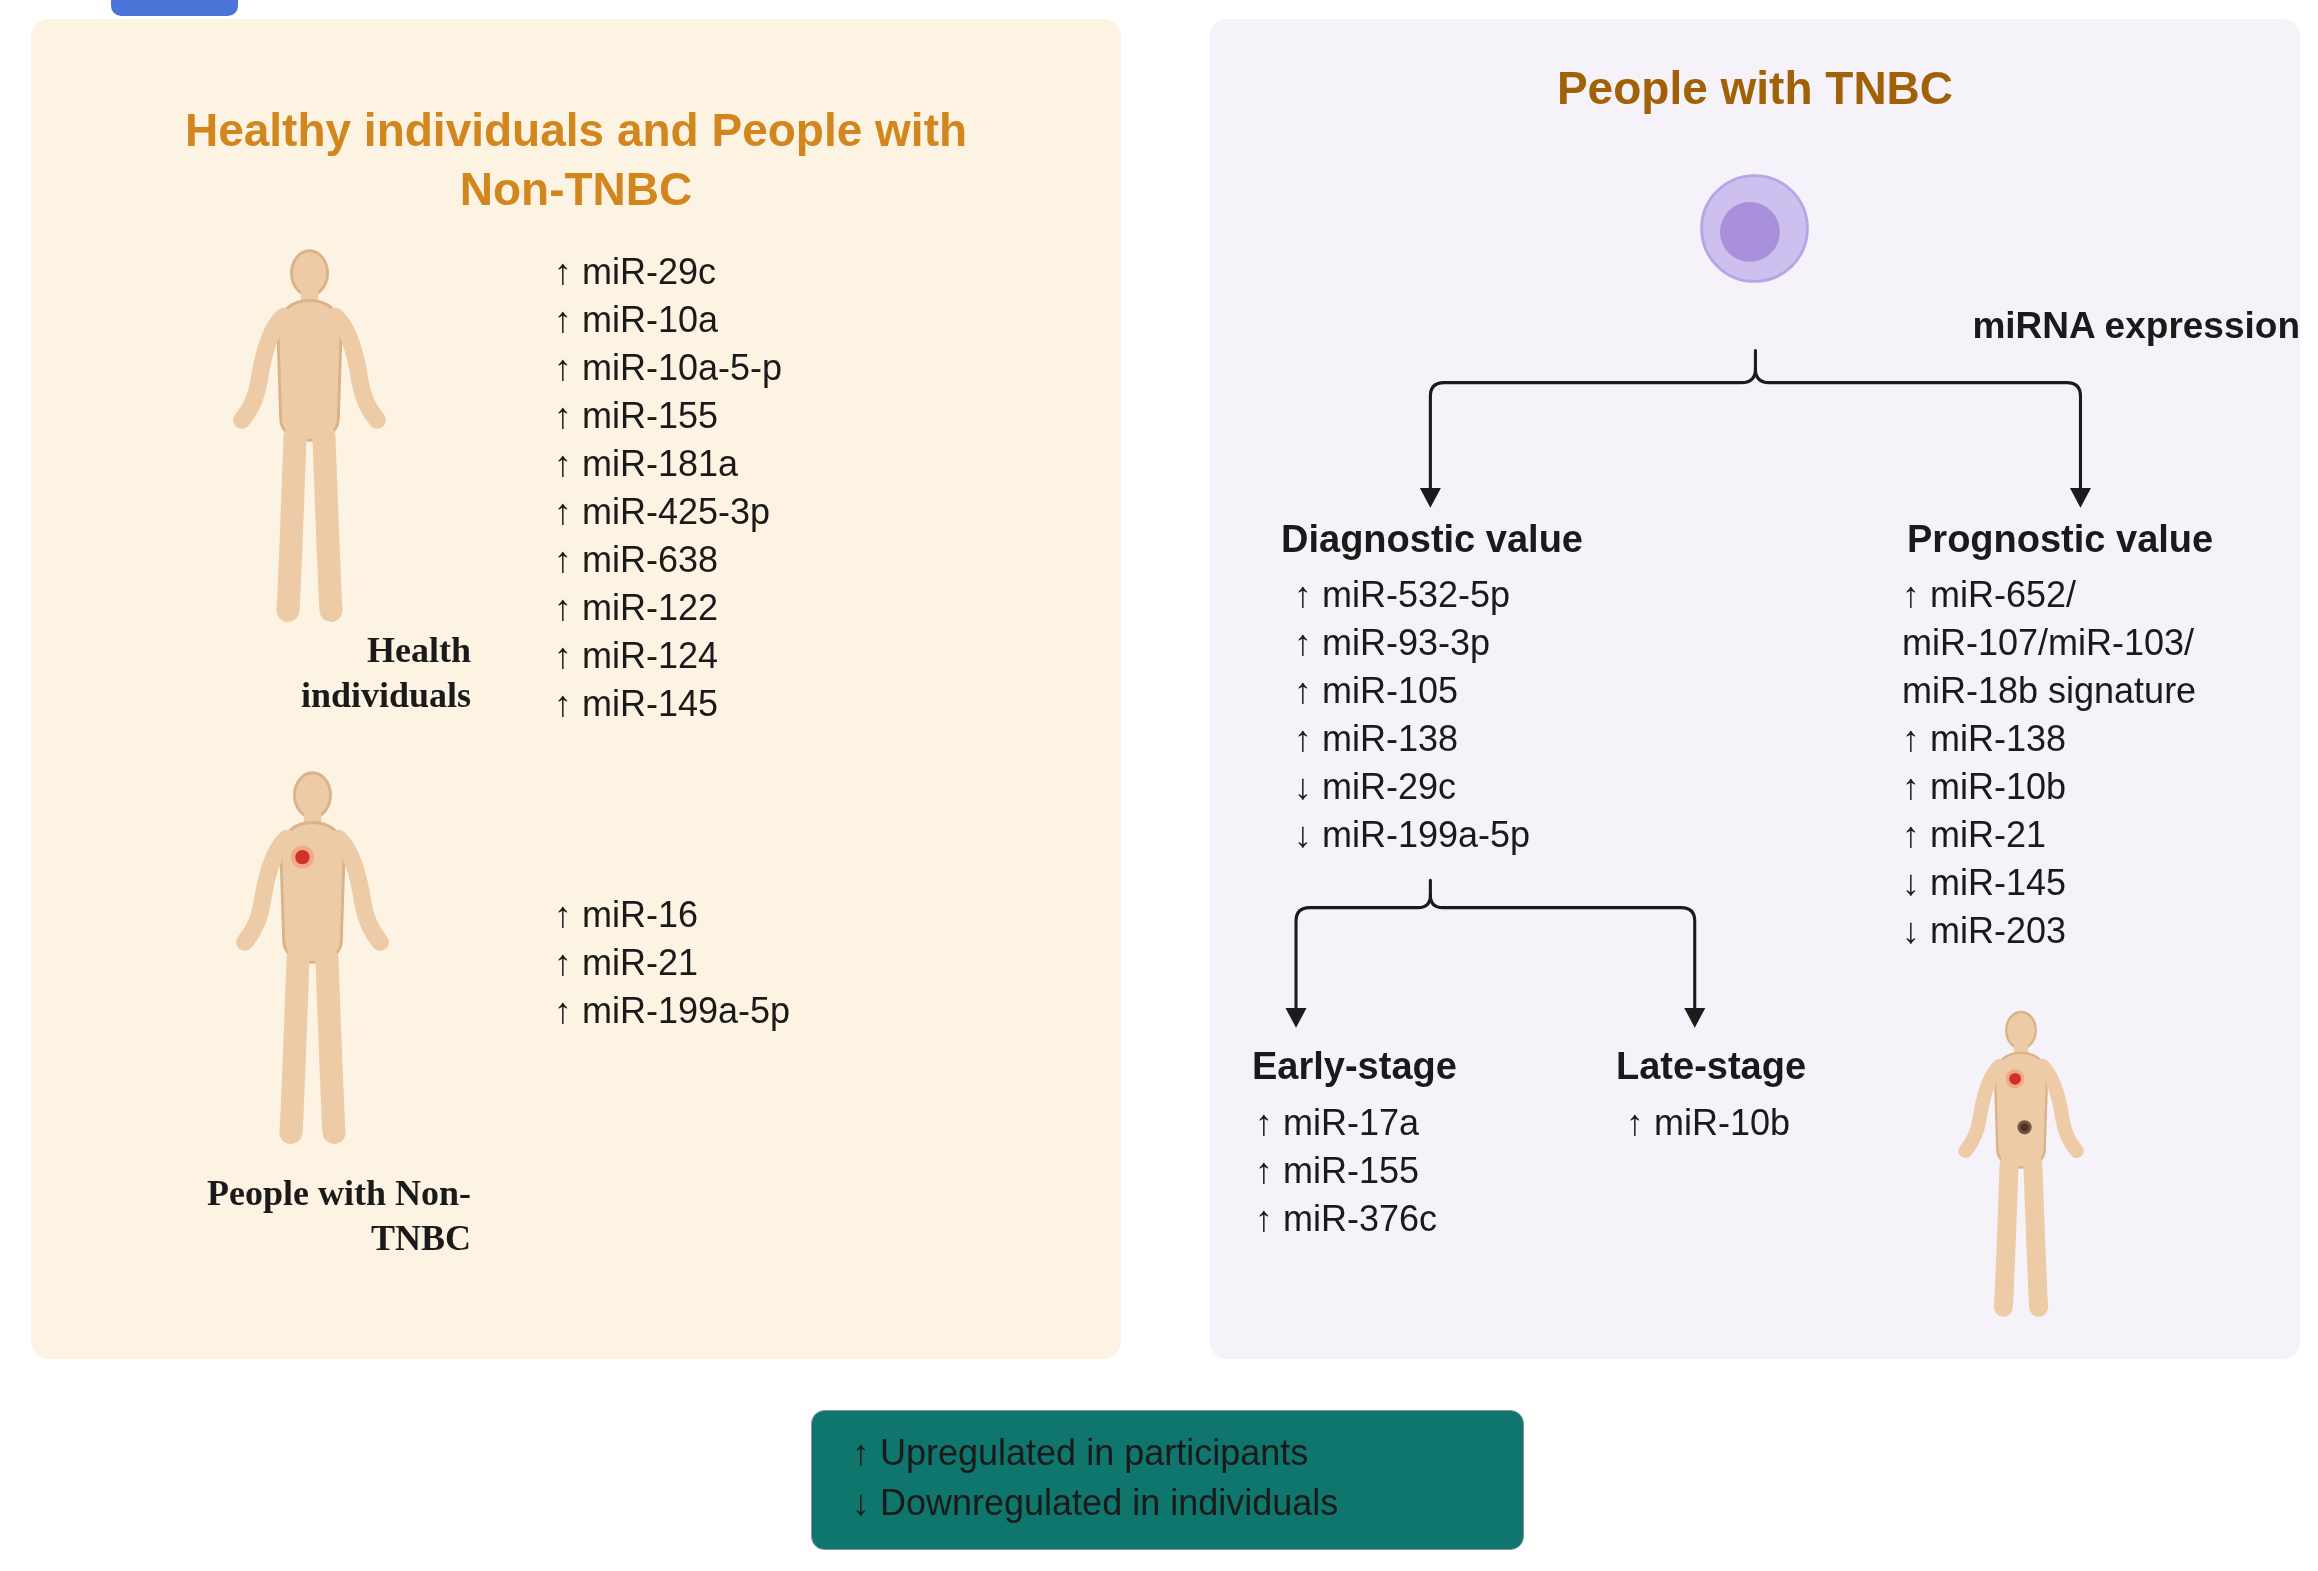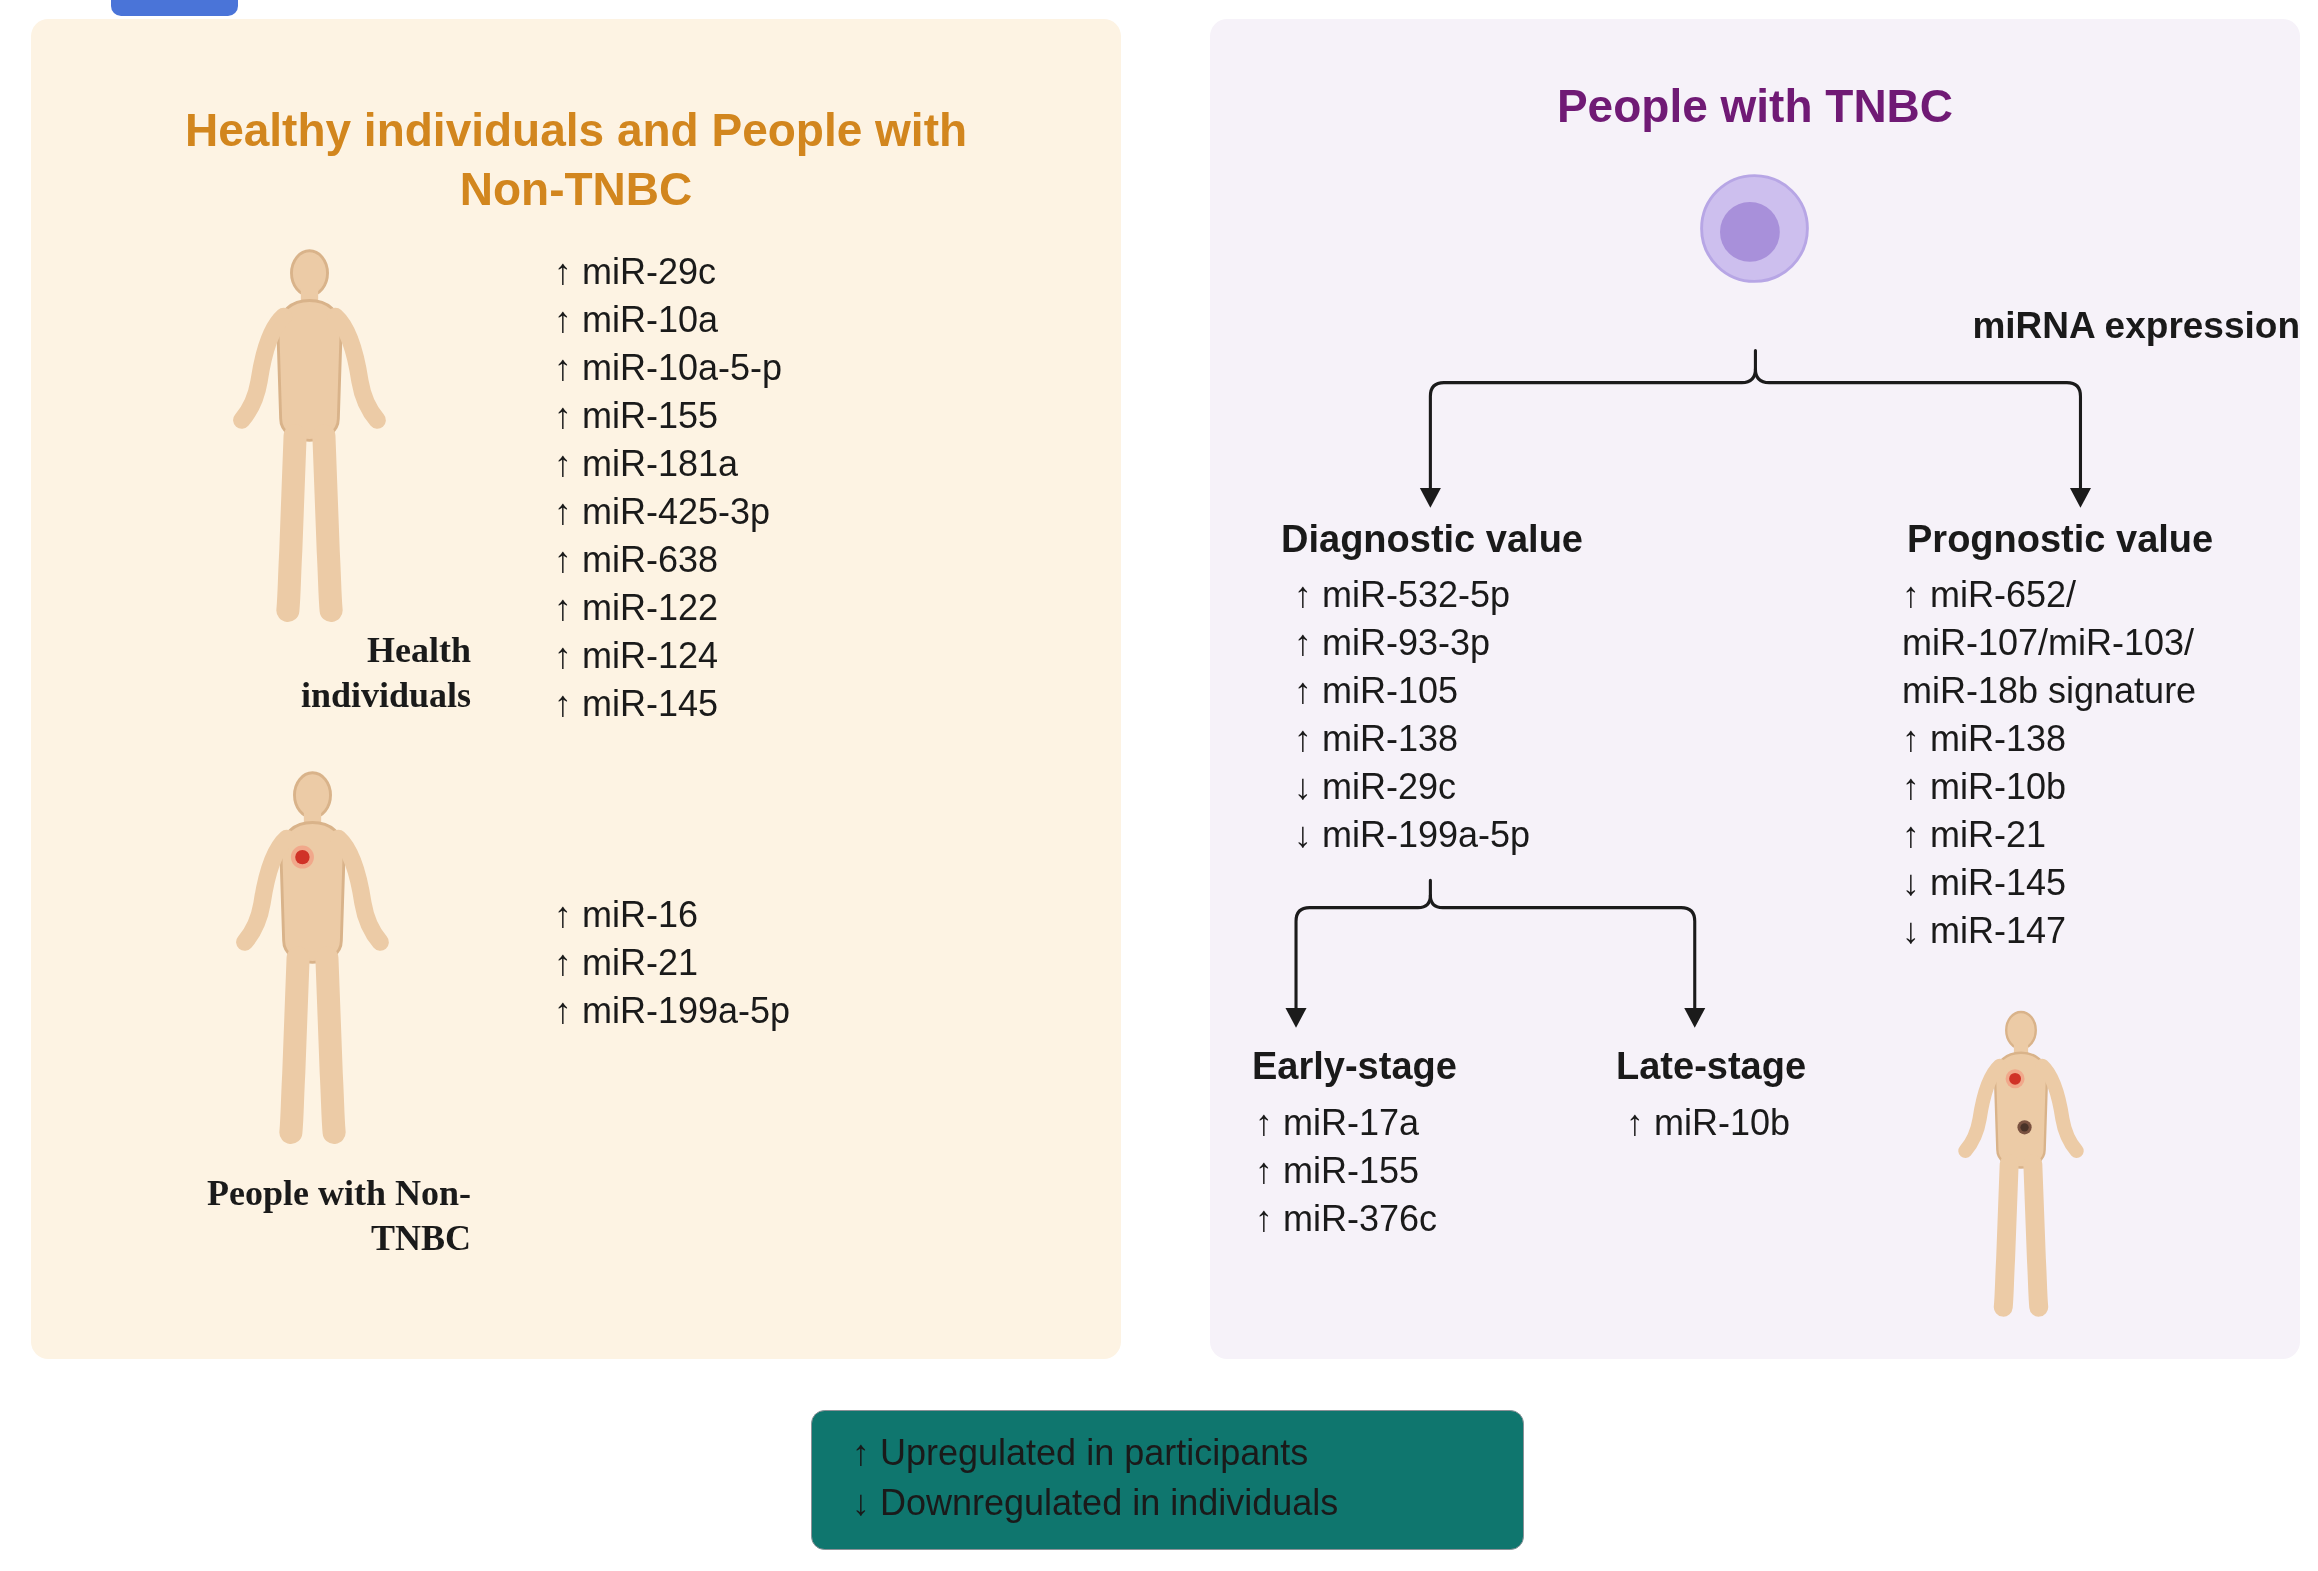--- a/index.html
+++ b/index.html
@@ -7,21 +7,21 @@
   .canvas{position:relative;width:2319px;height:1572px;background:#ffffff;overflow:hidden;}
 
   .artifact{position:absolute;left:111px;top:0;width:127px;height:16px;background:#4a74d8;border-radius:0 0 10px 10px;}
 
   .panel{position:absolute;top:18.6px;width:1090px;height:1340px;border-radius:17.3px;}
   .panel.left{left:31px;background:#fdf3e3;}
   .panel.right{left:1210px;background:#f6f2f9;}
 
   .panel-title{position:absolute;left:0;width:100%;text-align:center;font-weight:bold;font-size:46px;line-height:59px;white-space:pre-line;}
   .panel.left .panel-title{top:48px;color:#d2861e;margin-top:34px;}
-  .panel.right .panel-title{top:42px;color:#701a75;margin-top:16px;}
+  .panel.right .panel-title{top:24px;color:#a16207;margin-top:16px;}
 
   .person{position:absolute;}
   .cell-svg{position:absolute;}
 
   .fig-label{position:absolute;text-align:right;font-weight:bold;font-size:36px;line-height:45px;white-space:pre-line;font-family:Liberation Serif, serif;}
   .cell-label{position:absolute;left:0;width:100%;text-align:right;font-weight:bold;font-size:37px;line-height:45px;}
 
   .mlist{position:absolute;font-size:36px;line-height:48px;}
   .li{white-space:nowrap;}
   .arr{display:inline-block;margin-right:10px;}
@@ -115,21 +115,21 @@
 
     <div class="sec-heading" style="left:697px;top:498px">Prognostic value</div>
     <div class="mlist" style="left:692px;top:552px">
       <div class="li"><span class="arr">↑</span><span>miR-652/</span></div>
       <div class="li"><span>miR-107/miR-103/</span></div>
       <div class="li"><span>miR-18b signature</span></div>
       <div class="li"><span class="arr">↑</span><span>miR-138</span></div>
       <div class="li"><span class="arr">↑</span><span>miR-10b</span></div>
       <div class="li"><span class="arr">↑</span><span>miR-21</span></div>
       <div class="li"><span class="arr">↓</span><span>miR-145</span></div>
-      <div class="li"><span class="arr">↓</span><span>miR-147</span></div>
+      <div class="li"><span class="arr">↓</span><span>miR-203</span></div>
     </div>
 
     <div class="sec-heading" style="left:42px;top:1025px">Early-stage</div>
     <div class="mlist" style="left:45px;top:1080px">
       <div class="li"><span class="arr">↑</span><span>miR-17a</span></div>
       <div class="li"><span class="arr">↑</span><span>miR-155</span></div>
       <div class="li"><span class="arr">↑</span><span>miR-376c</span></div>
     </div>
 
     <div class="sec-heading" style="left:406px;top:1025px">Late-stage</div>

